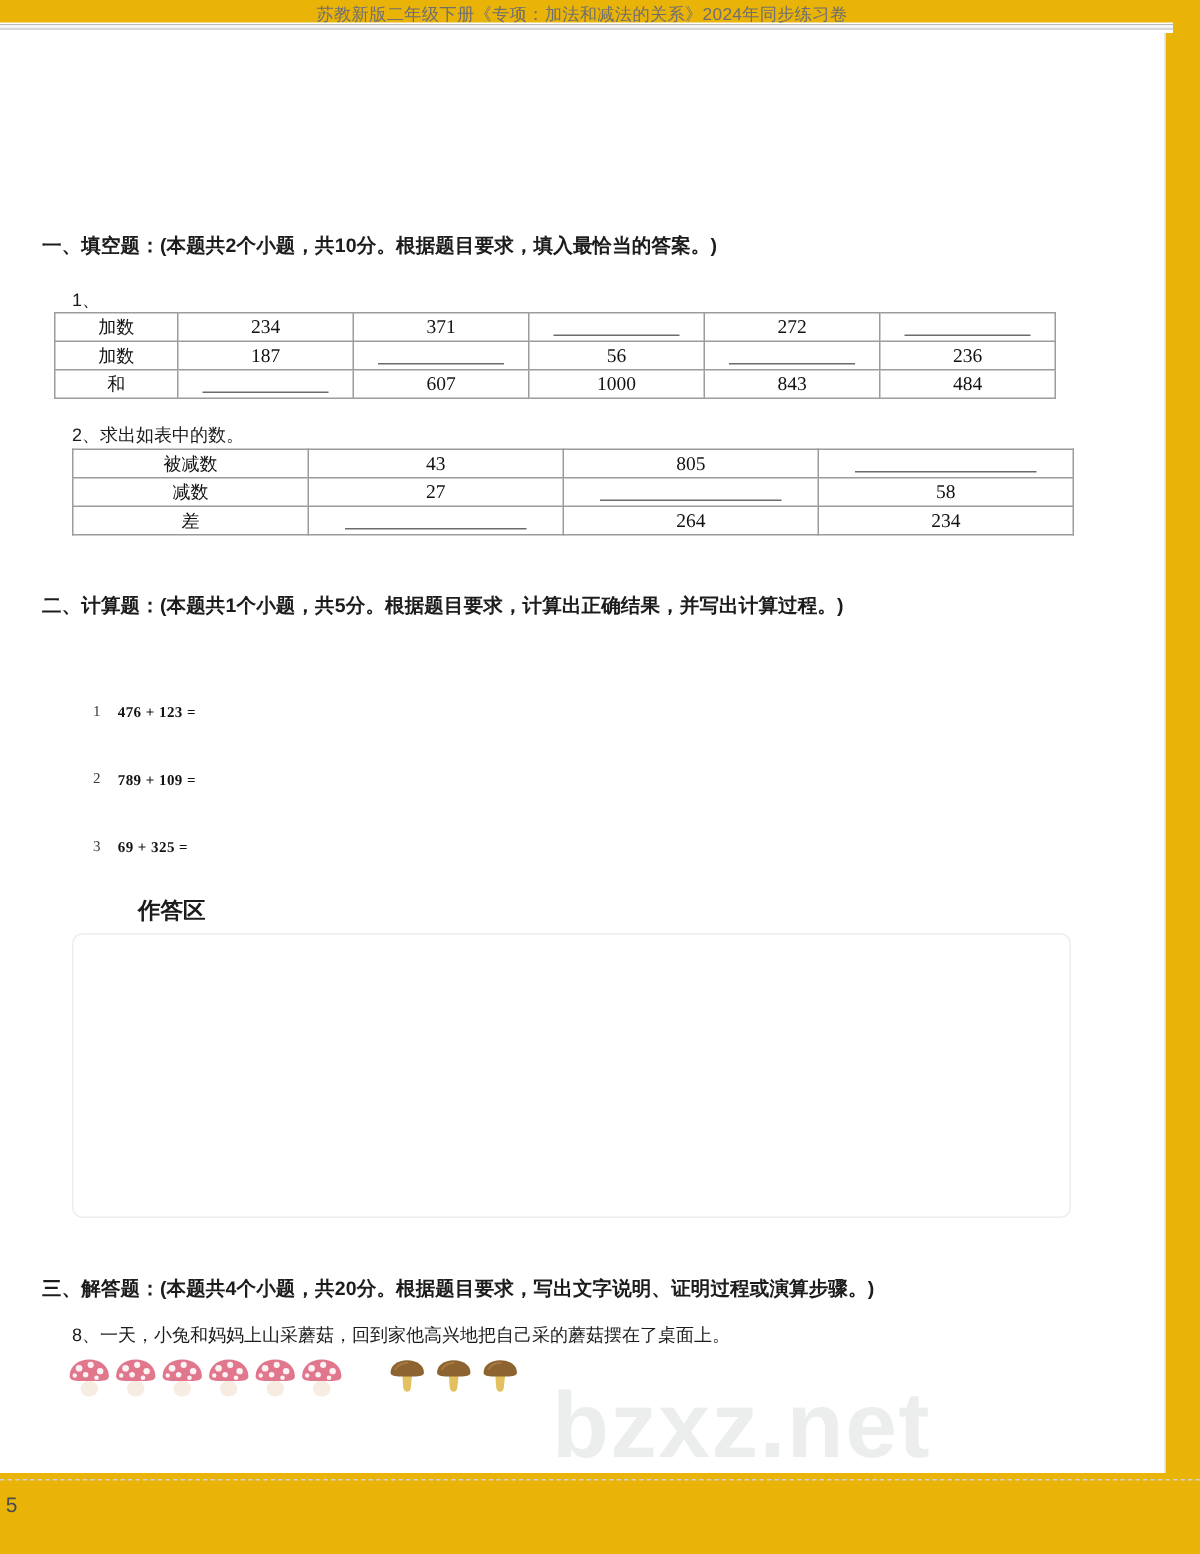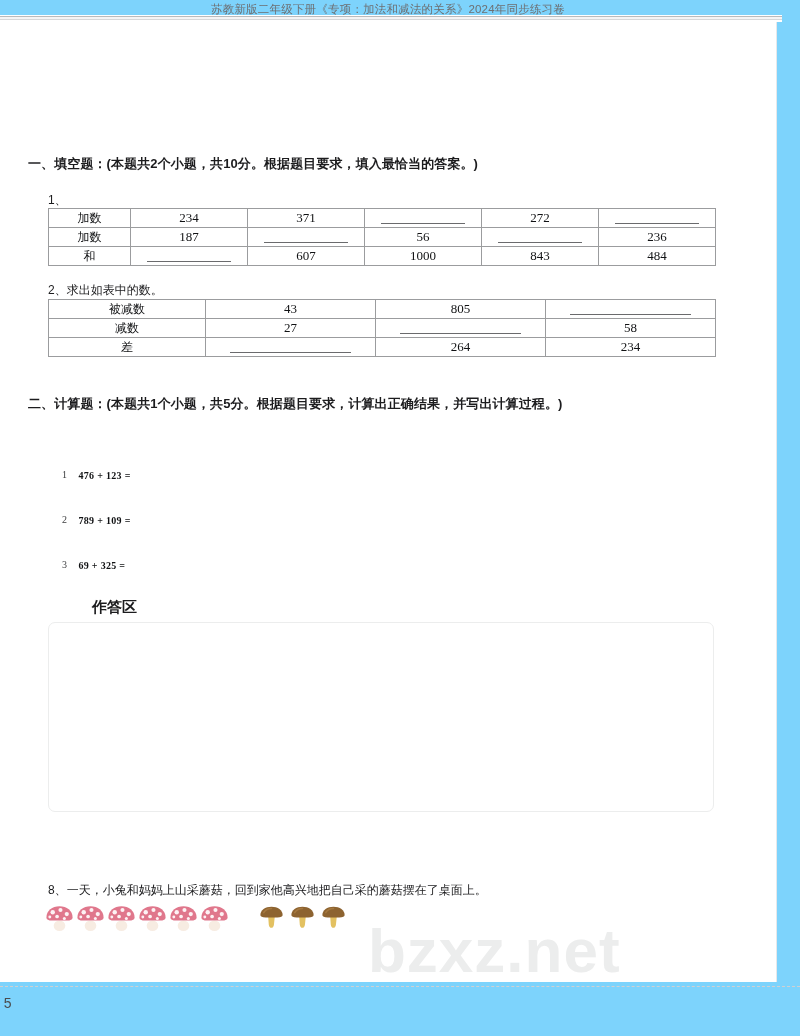--- a/index.html
+++ b/index.html
@@ -13,21 +13,21 @@
     font-family: "Liberation Sans", "DejaVu Sans", sans-serif;
     overflow: hidden;
     position: relative;
   }
 
   
   .viewer {
     position: absolute;
     left: 0; top: 0;
     width: 800px; height: 1036px;
-    background: #7dd3fc;
+    background: #eab308;
   }
   .page-top-band {
     position: absolute;
     left: 0; top: 15px;
     width: 782px; height: 7px;
     background: linear-gradient(to bottom,
         #ffffff 0px, #ffffff 1px,
         #b9babc 1px, #b9babc 2px,
         #f4f4f5 2px, #f4f4f5 4px,
         #d6d7d9 4px, #d6d7d9 5px,
@@ -185,21 +185,21 @@
   <div class="page-top-band"></div>
 
   <div class="page">
 
     <div class="page-header-title">苏教新版二年级下册《专项：加法和减法的关系》2024年同步练习卷</div>
 
     <div class="section-title" style="left:28px; top:133px;">一、填空题：(本题共2个小题，共10分。根据题目要求，填入最恰当的答案。)</div>
 
     <div class="sub-label" style="left:48px; top:170px;">1、</div>
 
-    <table class="qtable" style="left:48px; top:186px; width:667px;">
+    <table class="qtable" style="left:36px; top:186px; width:667px;">
       <colgroup>
         <col style="width:82px">
           <col style="width:117px">
           <col style="width:117px">
         <col style="width:117px">
           <col style="width:117px">
           <col style="width:117px">
       </colgroup>
       <tbody>
         <tr>
@@ -272,20 +272,21 @@
       <span class="calc-expr">789 + 109 =</span>
     </div>
     <div class="calc-item" style="left:62px; top:533px;">
       <span class="calc-num">3</span>
       <span class="calc-expr">69 + 325 =</span>
     </div>
 
     <div class="answer-label">作答区</div>
     <div class="answer-box"></div>
 
+    <div class="section-title" style="left:28px; top:828px;">三、解答题：(本题共4个小题，共20分。根据题目要求，写出文字说明、证明过程或演算步骤。)</div>
 
     <div class="sub-label" style="left:48px; top:860px;">8、一天，小兔和妈妈上山采蘑菇，回到家他高兴地把自己采的蘑菇摆在了桌面上。</div>
 
     <div class="mushroom-row">
       <div class="m-group">
         <svg class="mushroom" viewBox="0 0 32 32">
           <ellipse cx="16" cy="24.5" rx="6" ry="5.5" fill="#f7ece2"></ellipse>
           <path d="M2.5 16c0-7 6-11.5 13.5-11.5S29.5 9 29.5 16c0 2.2-2 3.2-6 3.2H8.5c-4 0-6-1-6-3.2z" fill="#e0778c"></path>
           <circle cx="9" cy="10.5" r="2.3" fill="#fdf2f4"></circle>
           <circle cx="17" cy="8.2" r="2.1" fill="#fdf2f4"></circle>

